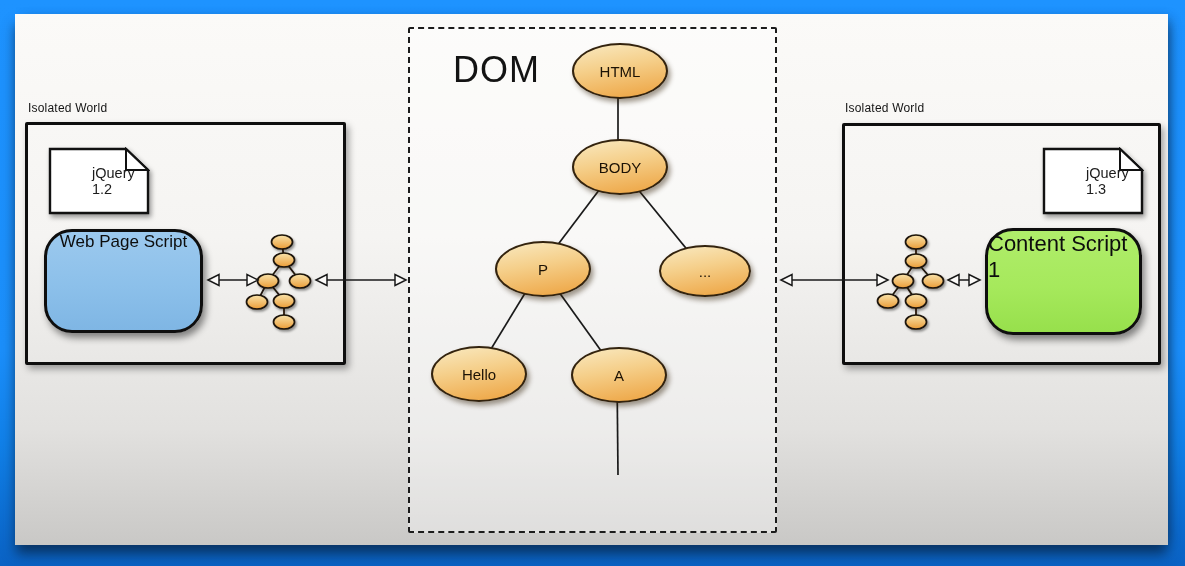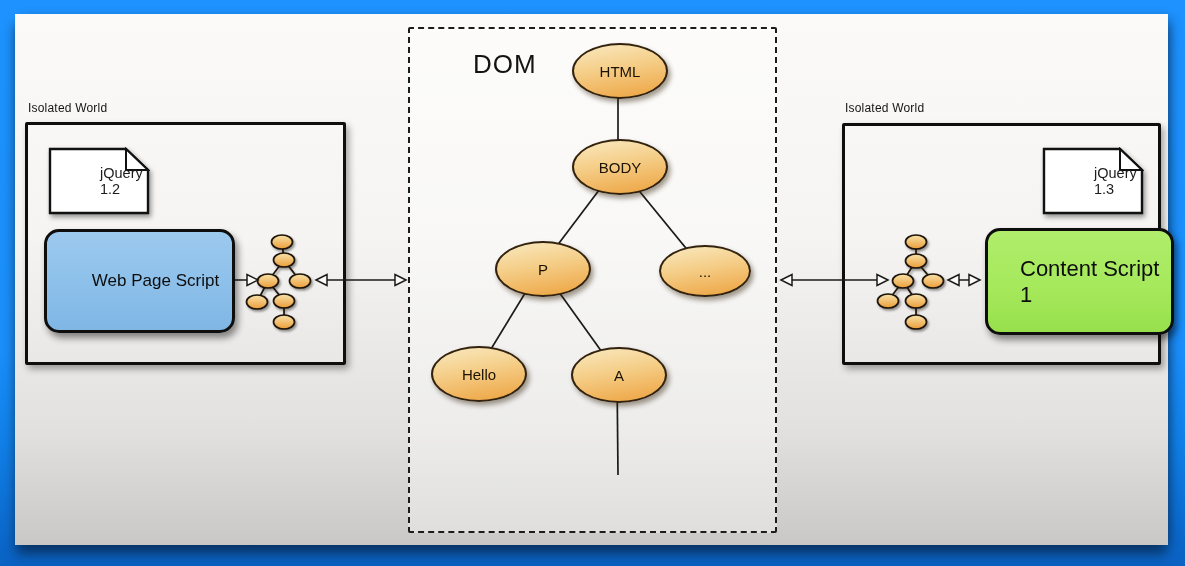--- a/index.html
+++ b/index.html
@@ -31,46 +31,45 @@
     position:absolute;z-index:1;
     border:3px solid #0e0e0e;border-radius:2px;
     background:transparent;
     box-shadow:3px 4px 7px rgba(0,0,0,0.35);
   }
   .doc-icon{
     position:absolute;z-index:3;
     filter:drop-shadow(2.5px 3.5px 2.5px rgba(0,0,0,0.40));
   }
   .doc-label{
-    position:absolute;left:12px;top:0;width:100%;height:100%;
+    position:absolute;left:4px;top:0;width:100%;height:100%;
     display:flex;align-items:center;justify-content:center;
     padding-right:14px;box-sizing:border-box;
     font-size:14.5px;color:#1c1c1c;padding-left:40px;
   }
   .script-box{
     position:absolute;z-index:3;
-    border:3px solid #0e0e0e;border-radius:15px;
-    display:flex;align-items:center;justify-content:center;
+    border:3px solid #0e0e0e;border-radius:28px;
+    display:flex;justify-content:center;
     box-shadow:3px 5px 7px rgba(0,0,0,0.45);
     color:#0d0d0d;
-    padding-left:32px;
   }
   .script-box.blue{background:linear-gradient(180deg,#9cc9ee 0%,#8cc0ea 55%,#7fb6e4 100%);font-size:17px;}
   .script-box.green{background:linear-gradient(180deg,#b0ed6b 0%,#a6e95c 55%,#97e04c 100%);font-size:22px;}
   .dom-box{
     position:absolute;left:408px;top:27px;width:369px;height:506px;
     border:2px dashed #1b1b1b;
     background:rgba(255,255,255,0.38);
     box-sizing:border-box;
     z-index:1;
     border-radius:2px;
   }
   .dom-title{
-    position:absolute;left:473px;top:49px;z-index:3;
-    font-size:26px;color:#131313;letter-spacing:1px;
+    position:absolute;left:453px;top:49px;z-index:3;
+    font-size:36px;color:#131313;letter-spacing:1px;
   }
   .dom-node{
     position:absolute;z-index:3;
     width:92px;height:52px;
     border:2px solid #33230e;border-radius:50%;
     background:linear-gradient(170deg,#f9e9c0 0%,#f5cf8a 42%,#eda23f 100%);
     box-shadow:2.5px 3.5px 5px rgba(50,33,8,0.45);
     display:flex;align-items:center;justify-content:center;
     font-size:15px;color:#1c1205;
   }

